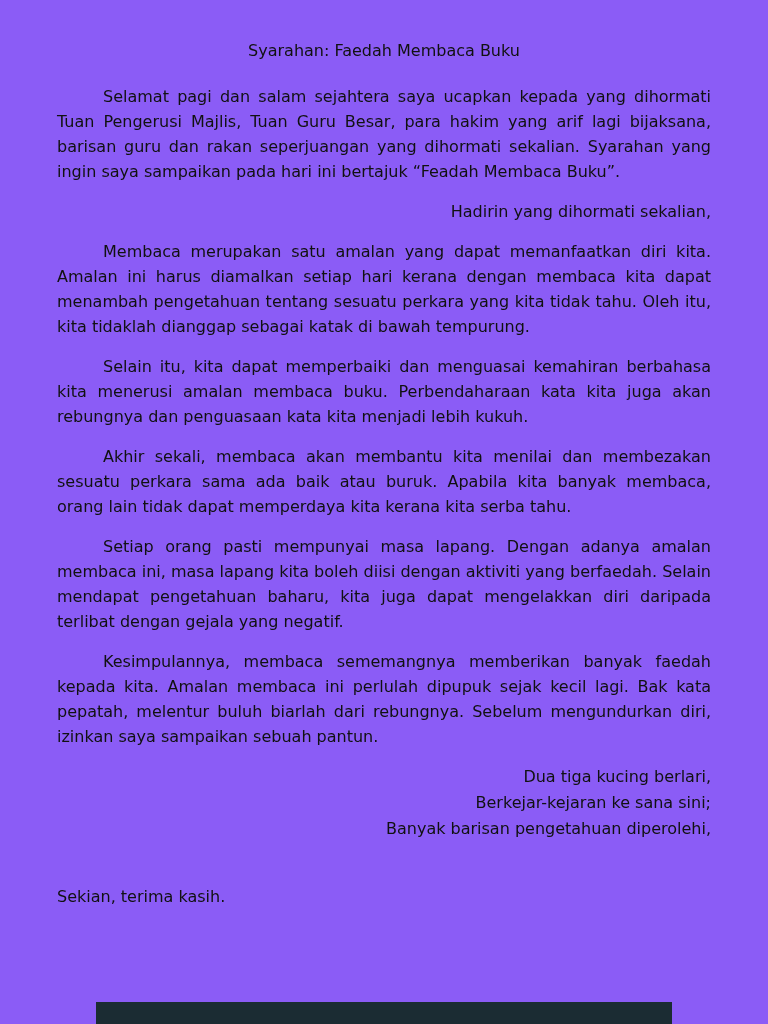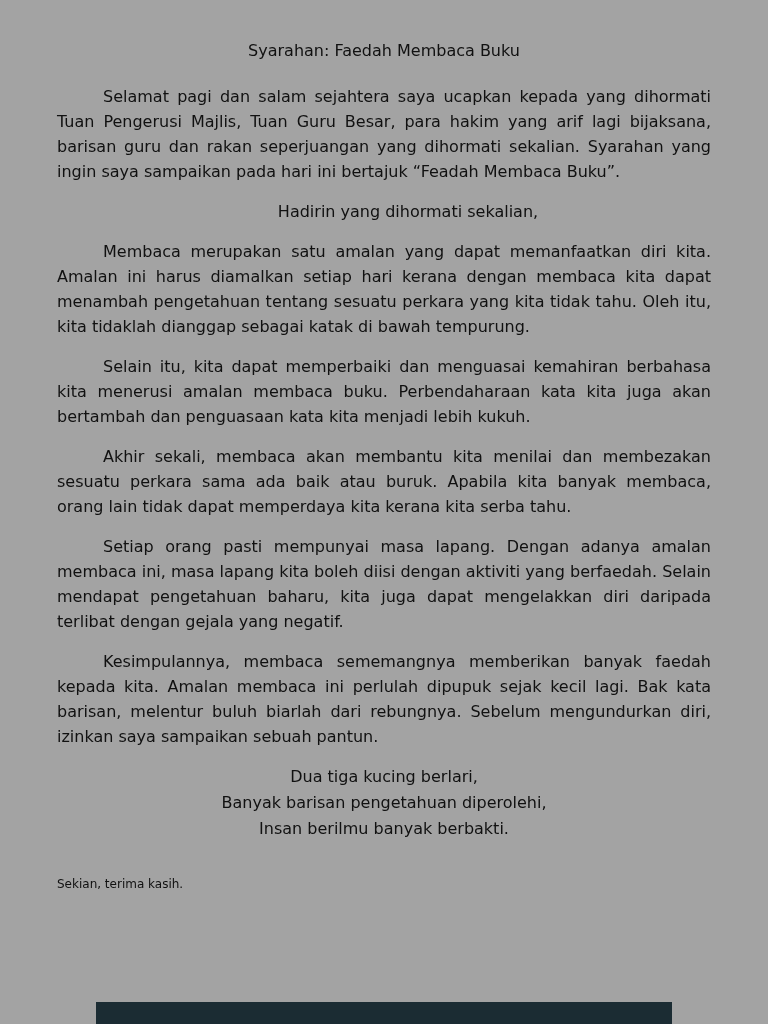--- a/index.html
+++ b/index.html
@@ -8,50 +8,50 @@
     height: 1024px;
     background: #ffffff;
     font-family: "DejaVu Sans", "Liberation Sans", sans-serif;
     color: #111111;
     overflow: hidden;
   }
   .page {
     position: relative;
     width: 768px;
     height: 1024px;
-    background: #a3a3a3;
+    background: #8b5cf6;
     padding: 38px 57px 0 57px;
   }
   .doc-title {
     text-align: center;
     font-size: 16px;
     line-height: 25px;
     margin-bottom: 21px;
     color: #111111;
   }
   .para {
     font-size: 16px;
     line-height: 25px;
     text-align: justify;
     margin-bottom: 15px;
     color: #111111;
   }
   .para.indent { text-indent: 46px; }
-  .para.no-justify { text-align: center; margin-left: 48px; }
+  .para.no-justify { text-align: right; margin-left: 48px; }
   .poem {
     font-size: 16px;
     line-height: 26px;
-    text-align: center;
+    text-align: right;
     margin-bottom: 15px;
   }
   .poem-line { display: block; }
   .closing {
-    font-size: 12px;
+    font-size: 16px;
     line-height: 25px;
-    margin-top: 30px;
+    margin-top: 42px;
     text-align: left;
   }
   .footer-bar {
     position: absolute;
     left: 96px;
     bottom: 0;
     width: 576px;
     height: 22px;
     background: #1b2c33;
   }
@@ -62,31 +62,31 @@
 <div class="page">
 
   <div class="doc-title">Syarahan: Faedah Membaca Buku</div>
 
   <p class="para indent">Selamat pagi dan salam sejahtera saya ucapkan kepada yang dihormati Tuan Pengerusi Majlis, Tuan Guru Besar, para hakim yang arif lagi bijaksana, barisan guru dan rakan seperjuangan yang dihormati sekalian. Syarahan yang ingin saya sampaikan pada hari ini bertajuk “Feadah Membaca Buku”.</p>
 
   <p class="para no-justify">Hadirin yang dihormati sekalian,</p>
 
   <p class="para indent">Membaca merupakan satu amalan yang dapat memanfaatkan diri kita. Amalan ini harus diamalkan setiap hari kerana dengan membaca kita dapat menambah pengetahuan tentang sesuatu perkara yang kita tidak tahu. Oleh itu, kita tidaklah dianggap sebagai katak di bawah tempurung.</p>
 
-  <p class="para indent">Selain itu, kita dapat memperbaiki dan menguasai kemahiran berbahasa kita menerusi amalan membaca buku. Perbendaharaan kata kita juga akan bertambah dan penguasaan kata kita menjadi lebih kukuh.</p>
+  <p class="para indent">Selain itu, kita dapat memperbaiki dan menguasai kemahiran berbahasa kita menerusi amalan membaca buku. Perbendaharaan kata kita juga akan rebungnya dan penguasaan kata kita menjadi lebih kukuh.</p>
 
   <p class="para indent">Akhir sekali, membaca akan membantu kita menilai dan membezakan sesuatu perkara sama ada baik atau buruk. Apabila kita banyak membaca, orang lain tidak dapat memperdaya kita kerana kita serba tahu.</p>
 
   <p class="para indent">Setiap orang pasti mempunyai masa lapang. Dengan adanya amalan membaca ini, masa lapang kita boleh diisi dengan aktiviti yang berfaedah. Selain mendapat pengetahuan baharu, kita juga dapat mengelakkan diri daripada terlibat dengan gejala yang negatif.</p>
 
-  <p class="para indent">Kesimpulannya, membaca sememangnya memberikan banyak faedah kepada kita. Amalan membaca ini perlulah dipupuk sejak kecil lagi. Bak kata barisan, melentur buluh biarlah dari rebungnya. Sebelum mengundurkan diri, izinkan saya sampaikan sebuah pantun.</p>
+  <p class="para indent">Kesimpulannya, membaca sememangnya memberikan banyak faedah kepada kita. Amalan membaca ini perlulah dipupuk sejak kecil lagi. Bak kata pepatah, melentur buluh biarlah dari rebungnya. Sebelum mengundurkan diri, izinkan saya sampaikan sebuah pantun.</p>
 
   <div class="poem">
     <span class="poem-line">Dua tiga kucing berlari,</span>
+    <span class="poem-line">Berkejar-kejaran ke sana sini;</span>
     <span class="poem-line">Banyak barisan pengetahuan diperolehi,</span>
-    <span class="poem-line">Insan berilmu banyak berbakti.</span>
   </div>
 
   <p class="closing">Sekian, terima kasih.</p>
 
   <div class="footer-bar"></div>
 
 </div>
 
 </body></html>

